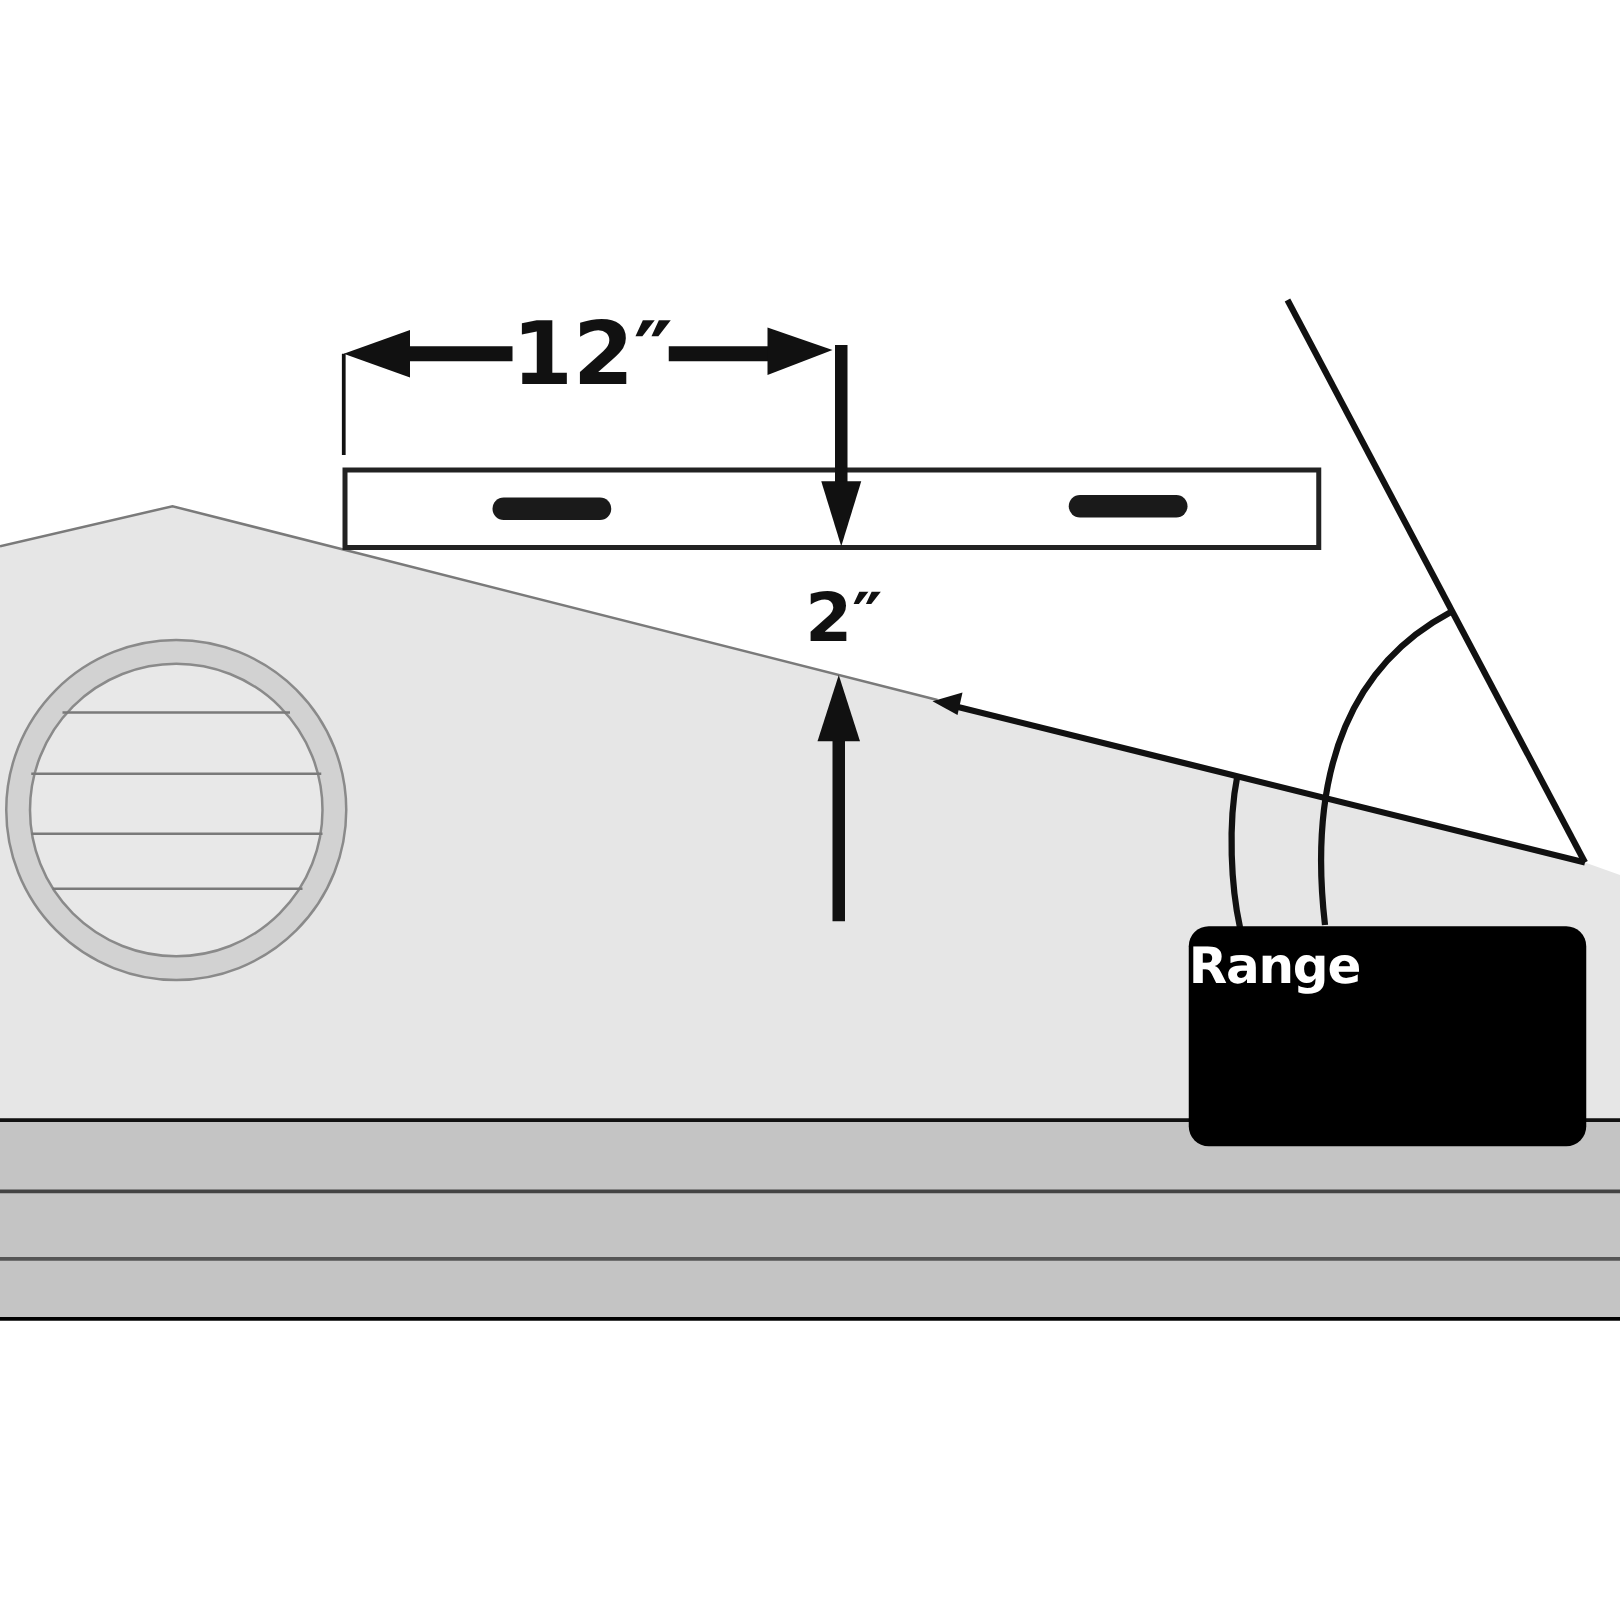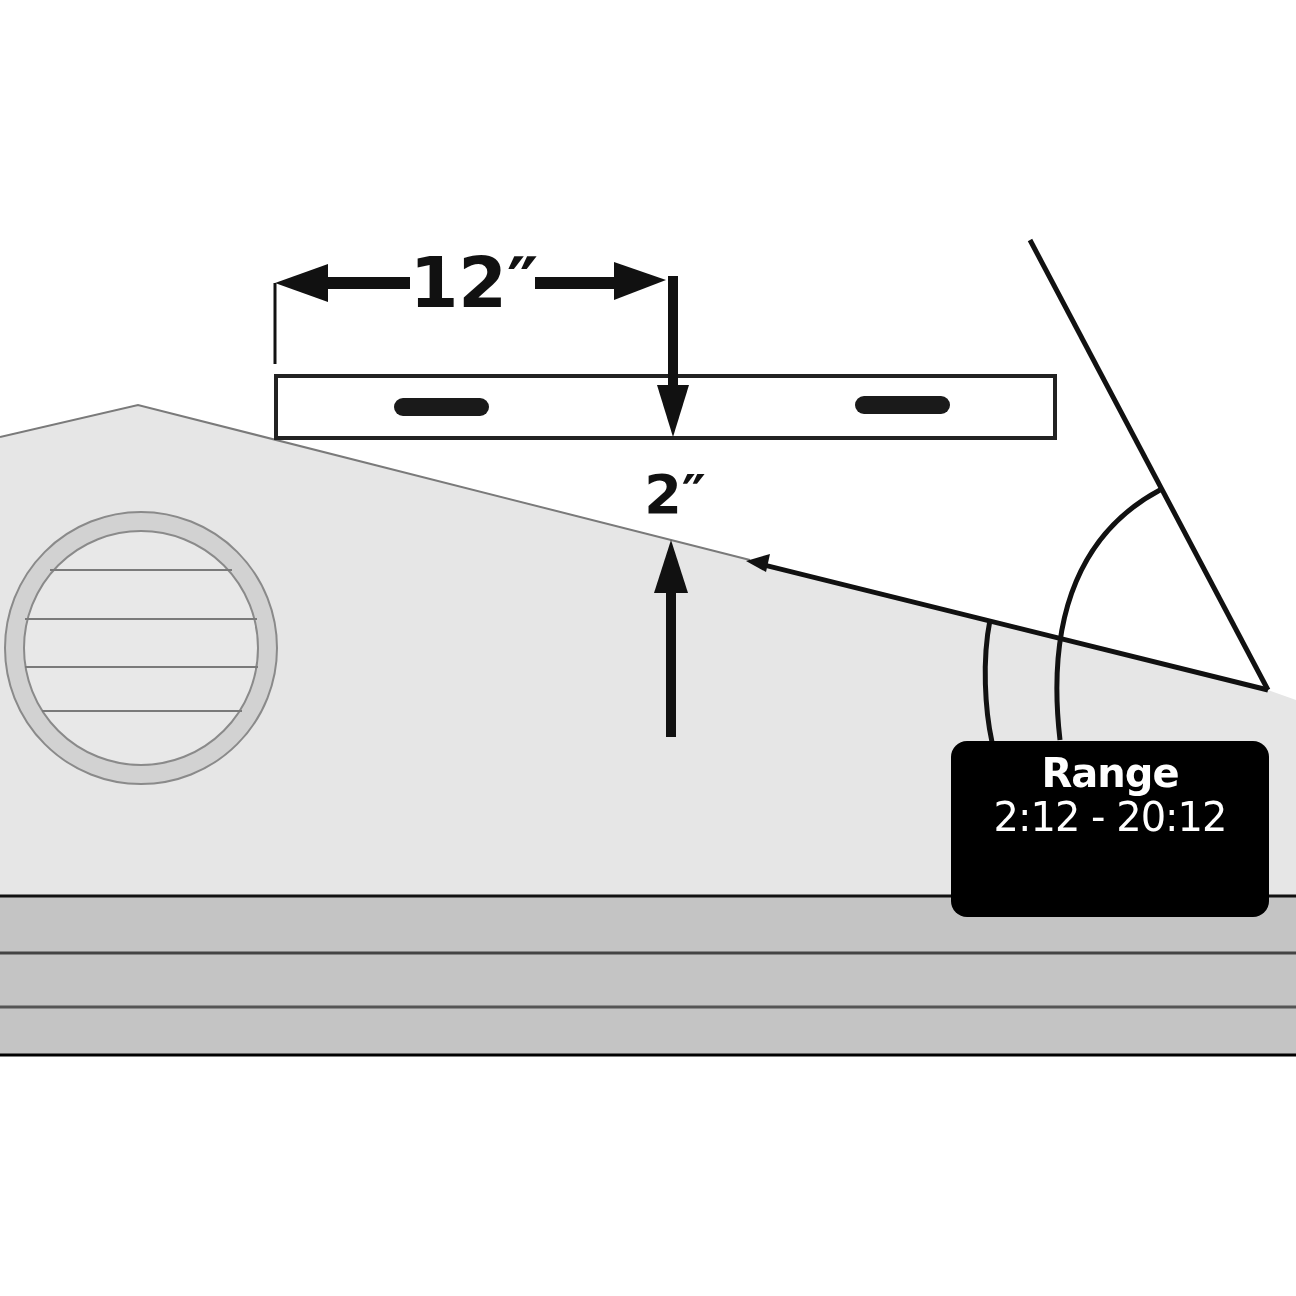--- a/index.html
+++ b/index.html
@@ -1,19 +1,19 @@
 <!DOCTYPE html>
 <html><head>
 <meta charset="utf-8">
 <style>
   html, body { margin: 0; padding: 0; background: #ffffff; }
   body { width: 1296px; height: 1296px; position: relative; overflow: hidden; font-family: "DejaVu Sans", sans-serif; }
   #canvas { position: absolute; left: 0; top: 0; width: 1296px; height: 1296px; }
   .dim-label { font-family: "DejaVu Sans", sans-serif; font-weight: bold; fill: #111111; }
-  .range-box { position: absolute; left: 951px; top: 741px; width: 318px; height: 176px; background: #000000; border-radius: 16px; color: #ffffff; text-align: center; font-family: "DejaVu Sans", sans-serif; }
+  .range-box { position: absolute; left: 951px; top: 741px; width: 318px; height: 176px; background: #000000; border-radius: 16px; color: #ffffff; text-align: left; font-family: "DejaVu Sans", sans-serif; }
   .range-title { font-weight: bold; font-size: 40px; line-height: 44px; margin-top: 10px; letter-spacing: -1px; }
   .range-line { font-size: 40px; line-height: 44px; letter-spacing: -1px; }
 </style>
 </head>
 <body>
 
 <svg id="canvas" viewBox="0 0 1296 1296" xmlns="http://www.w3.org/2000/svg">
 
   <polygon points="0,437 138,405 1268,690 1296,700 1296,895 0,895" fill="#e6e6e6"></polygon>
 
@@ -63,14 +63,13 @@
     <line x1="760" y1="564" x2="1268" y2="690" stroke="#111" stroke-width="5"></line>
     <polygon points="746,561 770,554 766,572" fill="#111"></polygon>
     <line x1="1030" y1="240" x2="1268" y2="690" stroke="#111" stroke-width="5"></line>
     <path d="M1160,490 C1085,530 1045,610 1060,740" fill="none" stroke="#111" stroke-width="5"></path>
     <path d="M990,620 C982,660 985,710 992,742" fill="none" stroke="#111" stroke-width="5"></path>
   </g>
 </svg>
 
 <div class="range-box">
   <div class="range-title">Range</div>
-  <div class="range-line">2:12 - 20:12</div>
 </div>
 
 </body></html>

